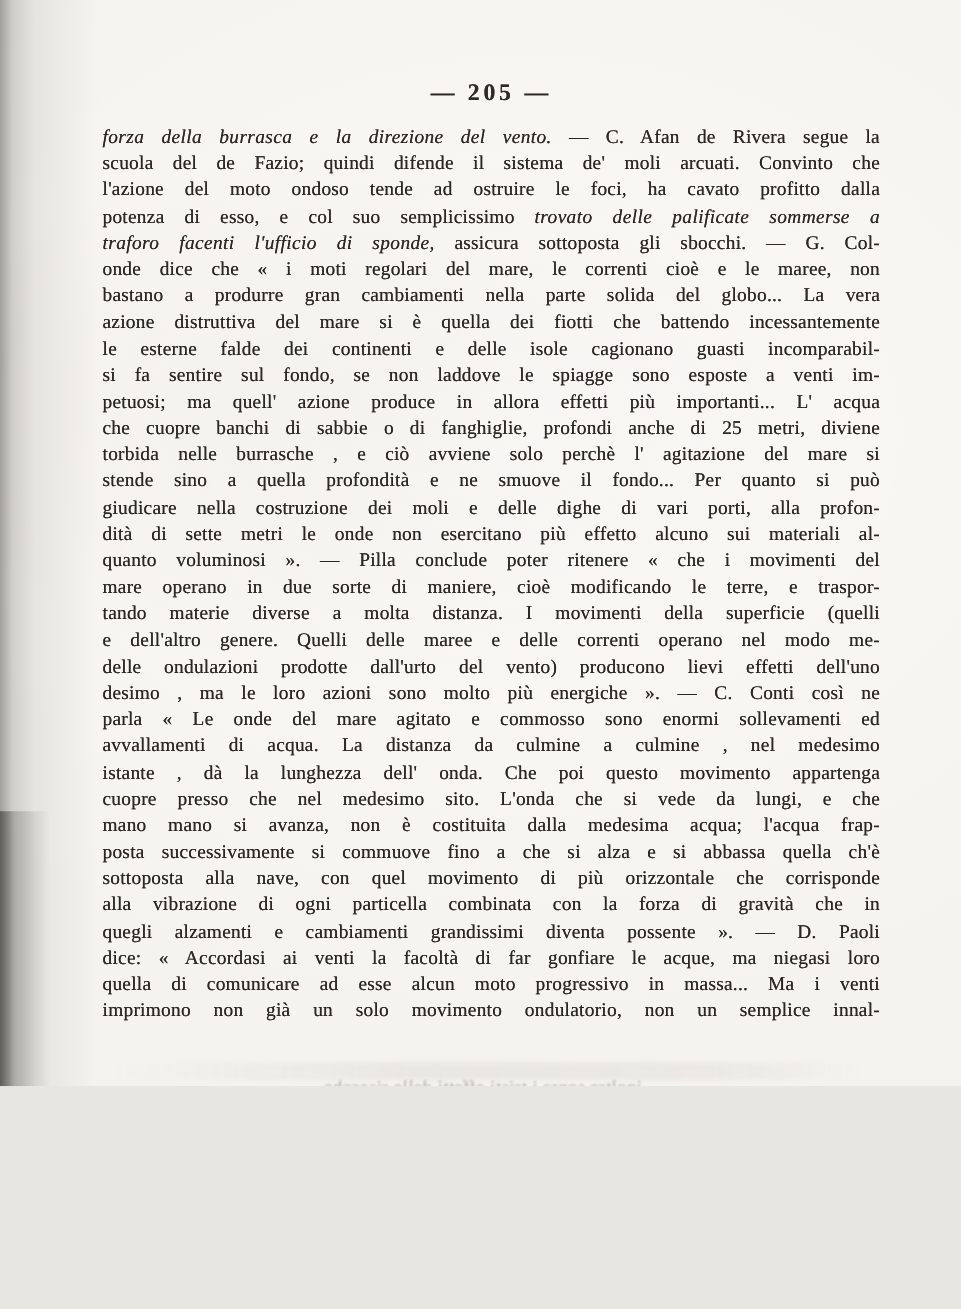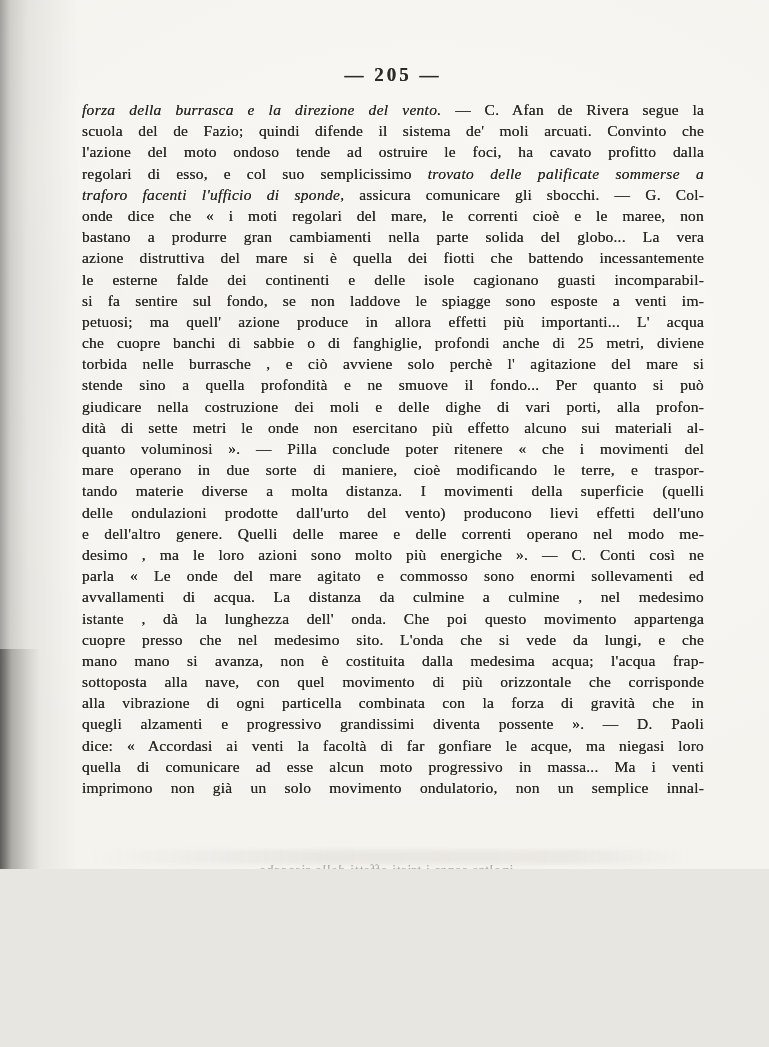--- a/index.html
+++ b/index.html
@@ -106,47 +106,48 @@
   <div id="gutter-shadow"></div>
   <div id="gutter-shadow-bottom"></div>
   <div id="edge-speck"></div>
 
   <div id="page-number">— 205 —</div>
 
   <div id="page-text">
       <div class="line"><em>forza della burrasca e la direzione del vento. </em><span>— C. Afan de Rivera segue la</span></div>
       <div class="line"><span>scuola del de Fazio; quindi difende il sistema de' moli arcuati. Convinto che</span></div>
       <div class="line"><span>l'azione del moto ondoso tende ad ostruire le foci, ha cavato profitto dalla</span></div>
-      <div class="line"><span>regolari di esso, e col suo semplicissimo </span><em>trovato delle palificate sommerse a</em></div>
-      <div class="line"><em>traforo facenti l'ufficio di sponde,</em><span> assicura comunicare gli sbocchi. — G. Col-</span></div>
+      <div class="line"><span>potenza di esso, e col suo semplicissimo </span><em>trovato delle palificate sommerse a</em></div>
+      <div class="line"><em>traforo facenti l'ufficio di sponde,</em><span> assicura sottoposta gli sbocchi. — G. Col-</span></div>
       <div class="line"><span>onde dice che « i moti regolari del mare, le correnti cioè e le maree, non</span></div>
       <div class="line"><span>bastano a produrre gran cambiamenti nella parte solida del globo... La vera</span></div>
       <div class="line"><span>azione distruttiva del mare si è quella dei fiotti che battendo incessantemente</span></div>
       <div class="line"><span>le esterne falde dei continenti e delle isole cagionano guasti incomparabil-</span></div>
       <div class="line"><span>si fa sentire sul fondo, se non laddove le spiagge sono esposte a venti im-</span></div>
       <div class="line"><span>petuosi; ma quell' azione produce in allora effetti più importanti... L' acqua</span></div>
       <div class="line"><span>che cuopre banchi di sabbie o di fanghiglie, profondi anche di 25 metri, diviene</span></div>
       <div class="line"><span>torbida nelle burrasche , e ciò avviene solo perchè l' agitazione del mare si</span></div>
       <div class="line"><span>stende sino a quella profondità e ne smuove il fondo... Per quanto si può</span></div>
       <div class="line"><span>giudicare nella costruzione dei moli e delle dighe di vari porti, alla profon-</span></div>
       <div class="line"><span>dità di sette metri le onde non esercitano più effetto alcuno sui materiali al-</span></div>
       <div class="line"><span>quanto voluminosi ». — Pilla conclude poter ritenere « che i movimenti del</span></div>
       <div class="line"><span>mare operano in due sorte di maniere, cioè modificando le terre, e traspor-</span></div>
       <div class="line"><span>tando materie diverse a molta distanza. I movimenti della superficie (quelli</span></div>
+      <div class="line"><span>e dell'altro genere. Quelli delle maree e delle correnti operano nel modo me-</span></div>
       <div class="line"><span>delle ondulazioni prodotte dall'urto del vento) producono lievi effetti dell'uno</span></div>
-      <div class="line"><span>e dell'altro genere. Quelli delle maree e delle correnti operano nel modo me-</span></div>
       <div class="line"><span>desimo , ma le loro azioni sono molto più energiche ». — C. Conti così ne</span></div>
       <div class="line"><span>parla « Le onde del mare agitato e commosso sono enormi sollevamenti ed</span></div>
       <div class="line"><span>avvallamenti di acqua. La distanza da culmine a culmine , nel medesimo</span></div>
       <div class="line"><span>istante , dà la lunghezza dell' onda. Che poi questo movimento appartenga</span></div>
       <div class="line"><span>cuopre presso che nel medesimo sito. L'onda che si vede da lungi, e che</span></div>
       <div class="line"><span>mano mano si avanza, non è costituita dalla medesima acqua; l'acqua frap-</span></div>
+      <div class="line"><span>posta successivamente si commuove fino a che si alza e si abbassa quella ch'è</span></div>
       <div class="line"><span>sottoposta alla nave, con quel movimento di più orizzontale che corrisponde</span></div>
       <div class="line"><span>alla vibrazione di ogni particella combinata con la forza di gravità che in</span></div>
-      <div class="line"><span>quegli alzamenti e progressivo grandissimi diventa possente ». — D. Paoli</span></div>
+      <div class="line"><span>quegli alzamenti e cambiamenti grandissimi diventa possente ». — D. Paoli</span></div>
       <div class="line"><span>dice: « Accordasi ai venti la facoltà di far gonfiare le acque, ma niegasi loro</span></div>
       <div class="line"><span>quella di comunicare ad esse alcun moto progressivo in massa... Ma i venti</span></div>
       <div class="line"><span>imprimono non già un solo movimento ondulatorio, non un semplice innal-</span></div>
     </div>
 
   <div id="ghost-smudge"></div>
   <div id="ghost-line">inoltre sopra i tristi effetti delle risacche.</div>
 </div>
 
 </body></html>

